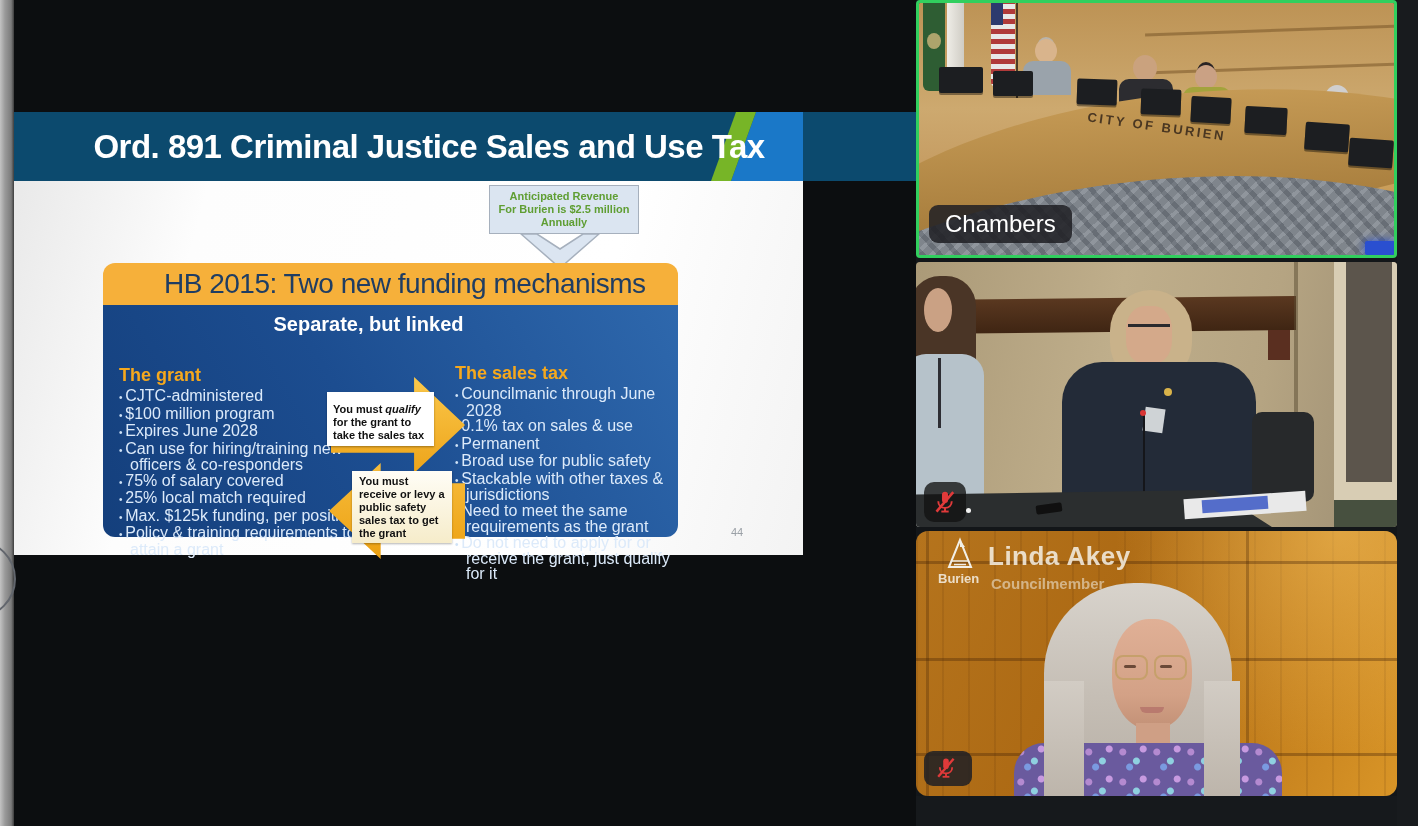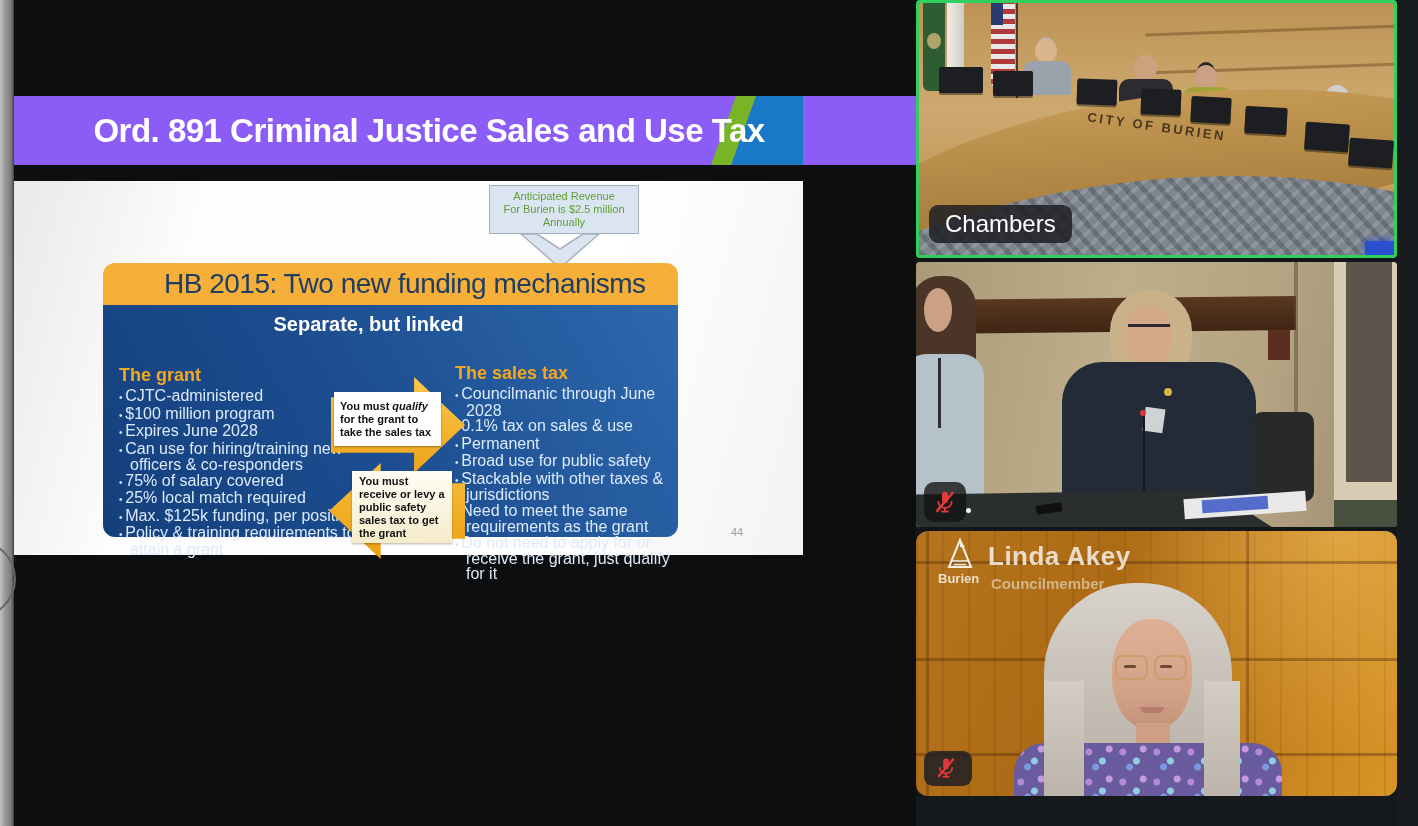--- a/index.html
+++ b/index.html
@@ -10,37 +10,37 @@
 
   
   .left-strip { left:0; top:0; width:14px; height:826px;
     background:linear-gradient(90deg,#c3c3c3 0%,#9a9a9a 35%,#7b7b7b 80%,#3d3d3d 100%); z-index:40; }
   .handle-circle { left:-62px; top:540px; width:78px; height:78px; border:2px solid #62666d;
     border-radius:50%; z-index:41; background:transparent; }
 
   
   .share-area { left:14px; top:0; width:902px; height:826px; background:#0c0e10; }
 
-  .slide-banner { left:0; top:96px; width:908px; height:69px; background:#8b5cf6; overflow:hidden; }
+  .slide-banner { left:0; top:112px; width:908px; height:69px; background:#0c4a6e; overflow:hidden; }
   .banner-lightblue { position:absolute; inset:0;
     clip-path:polygon(742px 0, 789px 0, 789px 100%, 717px 100%); background:#1a78c8; }
   .banner-green { position:absolute; inset:0;
     clip-path:polygon(722px 0, 742px 0, 717px 100%, 697px 100%); background:#77b527; }
   .banner-title { position:absolute; left:0; right:78px; top:0; bottom:0;
     display:flex; align-items:center; justify-content:center;
     color:#ffffff; font-size:33px; font-weight:bold; letter-spacing:-0.5px; white-space:nowrap; }
 
   .slide-white { left:0; top:181px; width:789px; height:374px;
     background:linear-gradient(105deg,#e9e9e9 0%, #fdfdfd 22%, #ffffff 70%, #f3f3f3 100%); }
 
   
   .callout-box { left:475px; top:4px; width:150px; height:49px; background:#dbe5f1;
     border:1.5px solid #a6b0bd; display:flex; flex-direction:column; align-items:center;
     justify-content:center; text-align:center; }
-  .callout-box div { color:#5f9e33; font-size:11px; font-weight:normal; line-height:13px; }
+  .callout-box div { color:#5f9e33; font-size:11px; font-weight:bold; line-height:13px; }
   .callout-arrow { left:506px; top:52px; width:80px; height:36px; }
 
   
   .card { left:89px; top:82px; width:575px; height:274px; }
   .card-header { position:absolute; left:0; top:0; width:575px; height:42px; background:#f6b03a;
     border-radius:12px 12px 0 0; display:flex; align-items:center; padding-left:28px; }
   .card-title { color:#1f3d63; font-size:28px; letter-spacing:-0.5px; white-space:nowrap;margin-left:33px; }
   .card-body { position:absolute; left:0; top:42px; width:575px; height:232px;
     background:linear-gradient(60deg,#143f7c 0%, #1c4d90 45%, #2e68ad 100%);
     border-radius:0 0 12px 12px; }
@@ -50,23 +50,23 @@
   .col-heading { color:#f5a81d; font-size:18px; font-weight:bold; margin-bottom:3px; }
   .bullets { color:#dceafa; font-size:16px; line-height:14.5px; }
   .bullets .b { padding-left:11px; text-indent:-11px; margin-bottom:1px; }
   .bullets .b::before { content:"• "; font-size:10px; color:#cfe2f6; }
   .grant-col { position:absolute; left:16px; top:60px; width:240px; }
   .sales-col { position:absolute; left:352px; top:58px; width:218px; }
 
   .arrow-right { position:absolute; left:228px; top:72px; width:134px; height:96px;
     background:linear-gradient(180deg,#fbc84a,#eda41a);
     clip-path:polygon(0 21%, 62% 21%, 62% 0, 100% 50%, 62% 100%, 62% 79%, 0 79%); }
-  .arrow-right-box { position:absolute; left:231px; top:87px; width:107px; height:54px;
+  .arrow-right-box { position:absolute; left:224px; top:87px; width:107px; height:54px;
     background:#ffffff; box-shadow:0 1px 2px rgba(0,0,0,.35);
-    display:flex; align-items:center; padding:17px 6px; }
+    display:flex; align-items:flex-end; padding:4px 6px; }
   .arrow-left { position:absolute; left:226px; top:158px; width:136px; height:96px;
     background:linear-gradient(180deg,#f7bd3d,#eca011);
     clip-path:polygon(100% 21%, 38% 21%, 38% 0, 0 50%, 38% 100%, 38% 79%, 100% 79%); }
   .arrow-left-box { position:absolute; left:249px; top:166px; width:100px; height:72px;
     background:linear-gradient(180deg,#fffdf6,#f6ecca); box-shadow:0 1px 2px rgba(0,0,0,.3);
     display:flex; align-items:center; padding:4px 7px; }
   .arrow-text { color:#111111; font-size:11px; font-weight:bold; line-height:13px; }
 
   .page-number { left:717px; top:345px; color:#9aa0a6; font-size:11px; }
 

